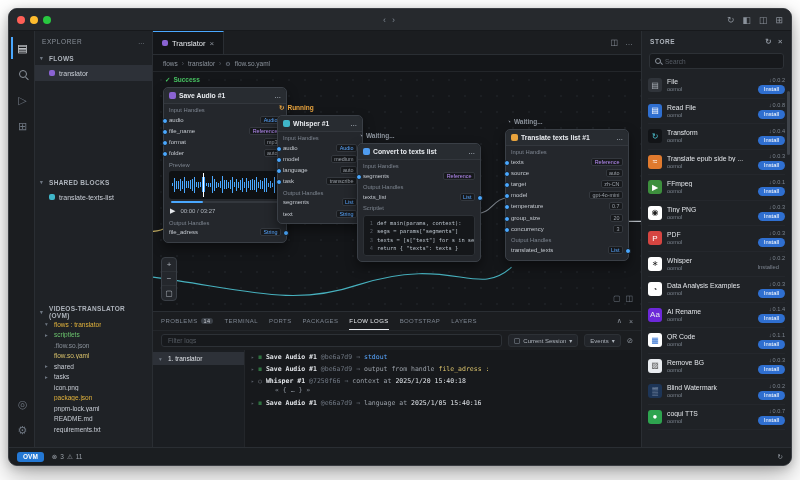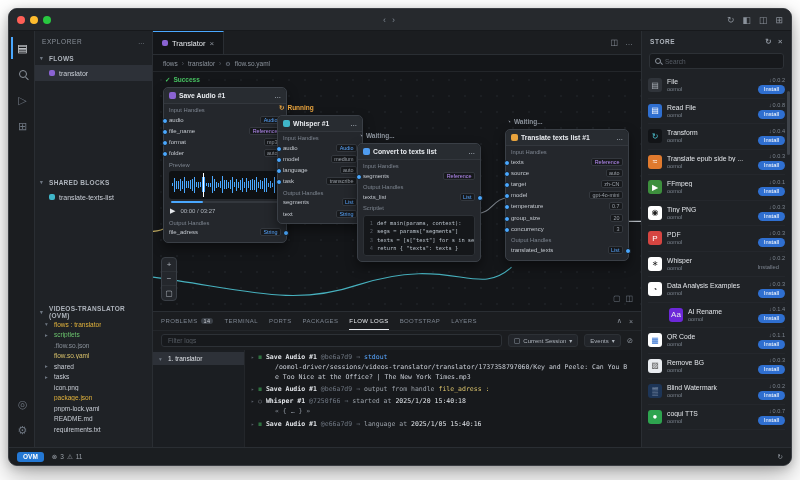--- a/index.html
+++ b/index.html
@@ -650,42 +650,41 @@
               <div class="log-head">
                 <span class="lg-exp">▸</span>
                 <span class="lg-ic" style="color: rgb(70, 192, 96);">≡</span>
                 <span class="lg-title">Save Audio #1</span>
                 <span class="lg-hash">@be6a7d9</span>
                 <span class="lg-arrow">⇒</span>
 
                 <span class="lg-em" style="color: rgb(88, 166, 255);">stdout</span>
 
               </div>
-              <div class="log-body" style="color: rgb(201, 206, 214);">/oomol-driver/sessions/videos-translator/translator/1737358797060/Key and Peele:  Can You Be Too Nice at the Office? | The New York Times.mp3</div>
             </div>
               <div class="log-entry">
               <div class="log-head">
                 <span class="lg-exp">▸</span>
                 <span class="lg-ic" style="color: rgb(70, 192, 96);">≡</span>
                 <span class="lg-title">Save Audio #1</span>
                 <span class="lg-hash">@be6a7d9</span>
                 <span class="lg-arrow">⇒</span>
                 <span class="lg-pre">output from handle </span>
                 <span class="lg-em" style="color: rgb(216, 192, 106);">file_adress :</span>
 
               </div>
             </div>
               <div class="log-entry">
               <div class="log-head">
                 <span class="lg-exp">▸</span>
                 <span class="lg-ic" style="color: rgb(139, 146, 155);">○</span>
                 <span class="lg-title">Whisper #1</span>
                 <span class="lg-hash">@7250f66</span>
                 <span class="lg-arrow">⇒</span>
-                <span class="lg-pre">started at </span>
+                <span class="lg-pre">context at </span>
 
                 <span class="lg-time">2025/1/20 15:40:18</span>
               </div>
               <div class="log-body" style="color: rgb(139, 146, 155);">« { … } »</div>
             </div>
               <div class="log-entry">
               <div class="log-head">
                 <span class="lg-exp">▸</span>
                 <span class="lg-ic" style="color: rgb(70, 192, 96);">≡</span>
                 <span class="lg-title">Save Audio #1</span>
@@ -836,21 +835,21 @@
           </span>
           <span class="si-right">
             <span class="si-ver">
               <i class="dl">↓</i>
               <span>0.0.3</span>
             </span>
             <span class="si-action" style="background: rgb(47, 111, 208); color: rgb(255, 255, 255);">Install</span>
           </span>
         </div>
           <div class="store-item">
-          <span class="si-icon" style="background: #6d28d9; color: rgb(230, 233, 237); margin-left: 21px;">Aa</span>
+          <span class="si-icon" style="background: #6d28d9; color: rgb(230, 233, 237);">Aa</span>
           <span class="si-text">
             <span class="si-name">AI Rename</span>
             <span class="si-author">oomol</span>
           </span>
           <span class="si-right">
             <span class="si-ver">
               <i class="dl">↓</i>
               <span>0.1.4</span>
             </span>
             <span class="si-action" style="background: rgb(47, 111, 208); color: rgb(255, 255, 255);">Install</span>

